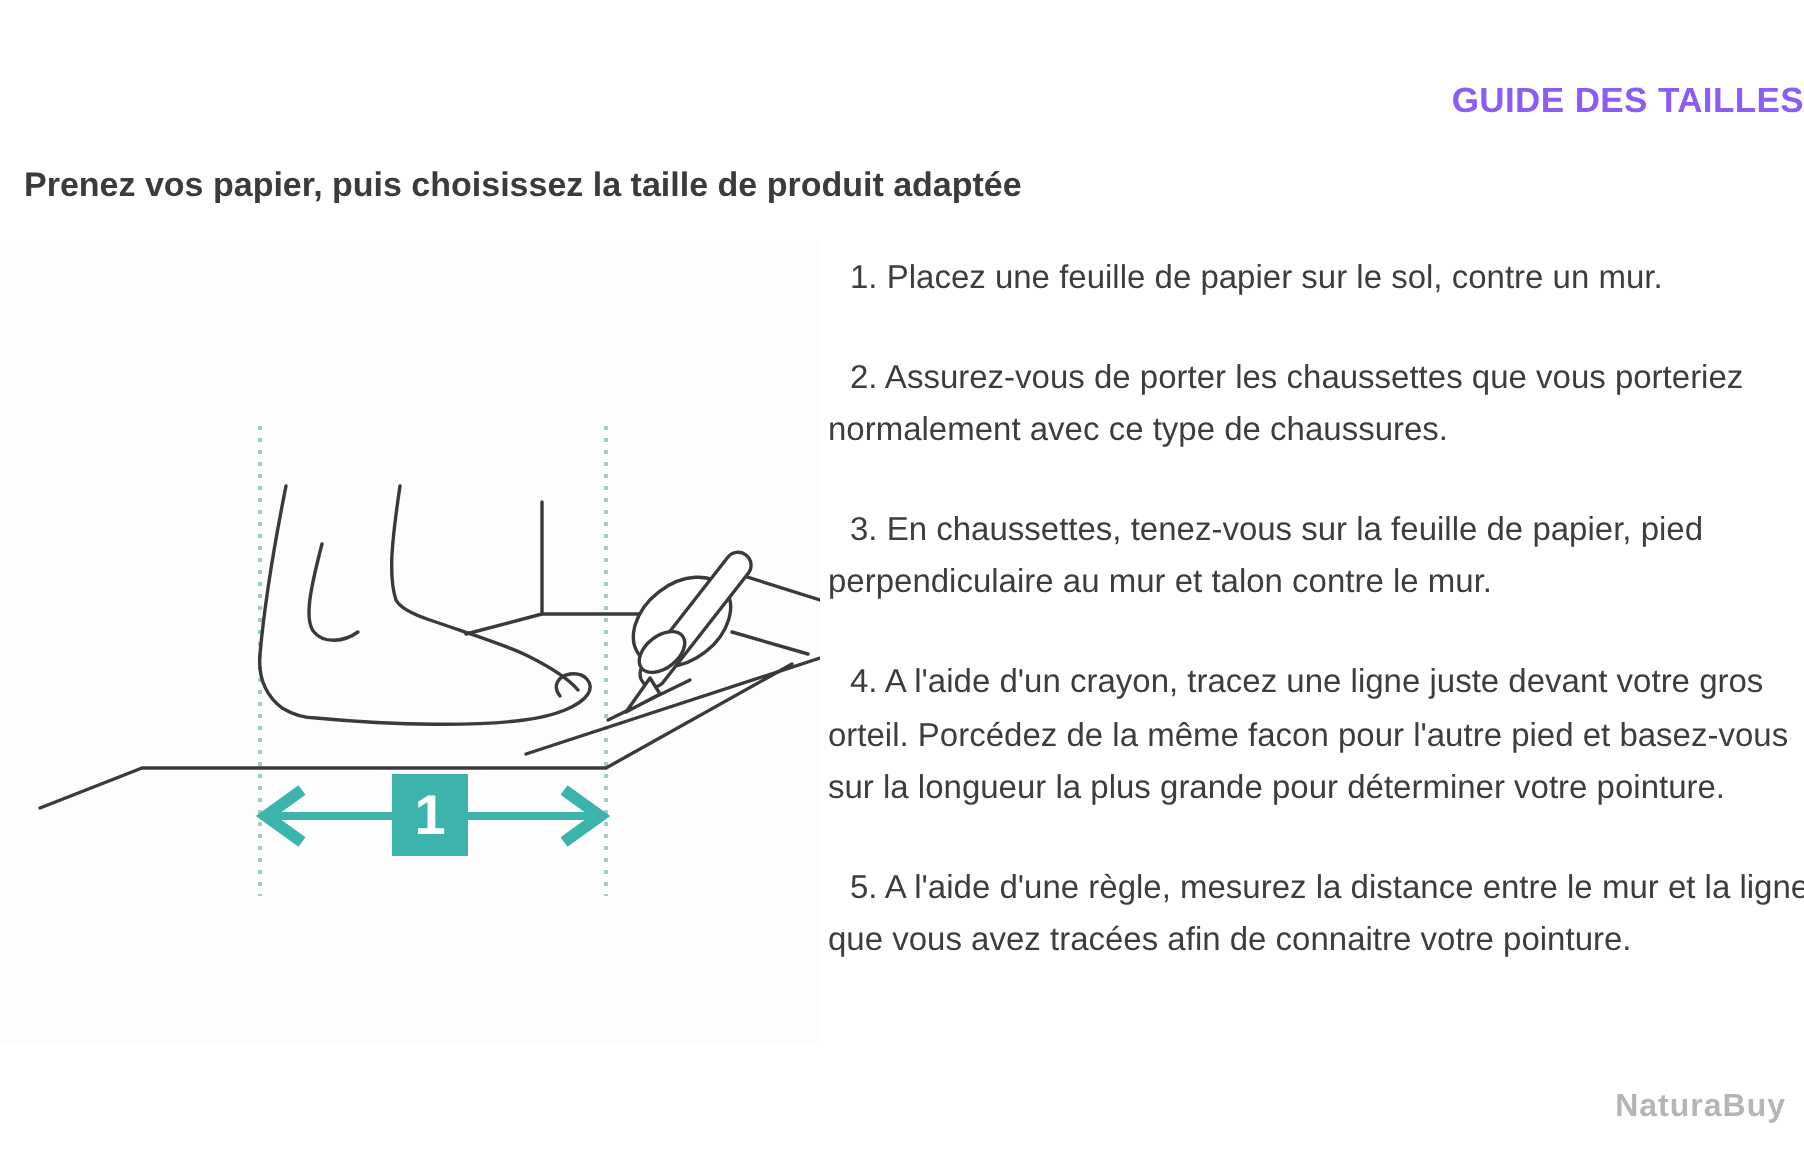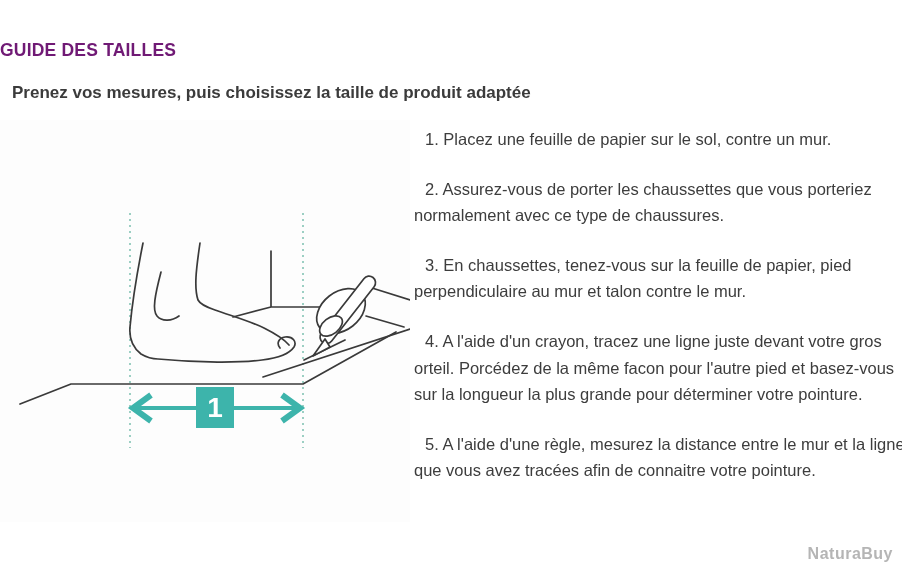--- a/index.html
+++ b/index.html
@@ -14,22 +14,22 @@
   body{
     position:relative;
     width:902px;height:585px;
     background:#ffffff;
     font-family:"Liberation Sans","DejaVu Sans",sans-serif;
     color:var(--text);
     overflow:hidden;
   }
   .page-title{
     position:absolute;top:40px;left:0;right:0;
-    text-align:left;
-    font-size:17.5px;font-weight:bold;color:#701a75;
+    text-align:right;
+    font-size:17.5px;font-weight:bold;color:#8b5cf6;
     letter-spacing:.2px;
   }
   .page-subtitle{
     position:absolute;top:83px;left:12px;
     font-size:17px;font-weight:bold;color:#3b3b3b;
   }
   .illustration{
     position:absolute;left:0;top:120px;width:410px;height:402px;
     background:#fdfdfd;
   }
@@ -52,21 +52,21 @@
   .watermark{
     position:absolute;right:9px;top:545px;
     font-size:16px;font-weight:bold;color:var(--watermark);
     letter-spacing:.5px;
   }
 </style>
 </head>
 <body>
 
 <h1 class="page-title">GUIDE DES TAILLES</h1>
-<h2 class="page-subtitle">Prenez vos mesures, puis choisissez la taille de produit adaptée</h2>
+<h2 class="page-subtitle">Prenez vos papier, puis choisissez la taille de produit adaptée</h2>
 
 <div class="illustration">
   <svg viewBox="0 0 410 402" xmlns="http://www.w3.org/2000/svg">
 
     <line class="guide-dash" x1="130" y1="93" x2="130" y2="328"></line>
     <line class="guide-dash" x1="303" y1="93" x2="303" y2="328"></line>
 
     <path class="lineart" d="M20,284 L71,264 L303,264 L396,212"></path>
     <path class="lineart" d="M263,257 L410,209"></path>
     <path class="lineart" d="M304,240 L345,220"></path>

